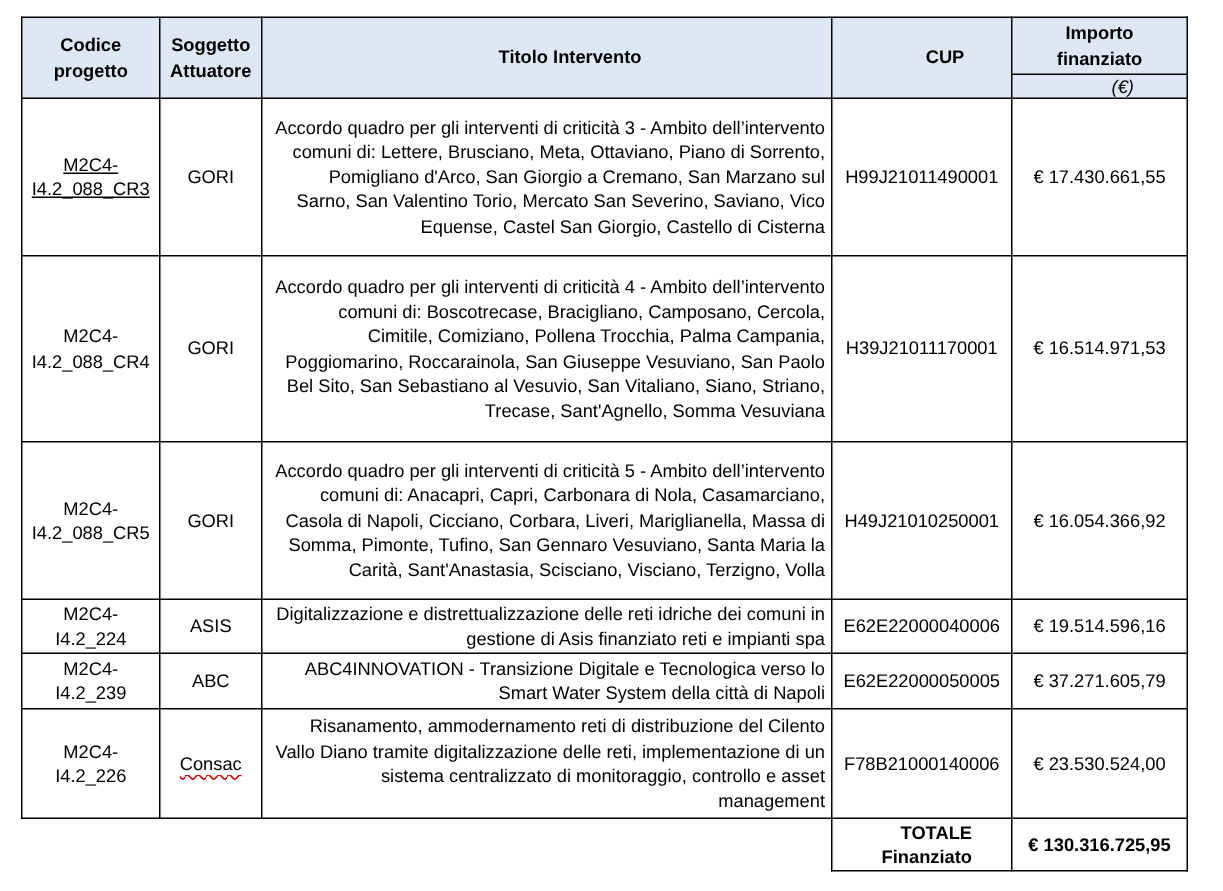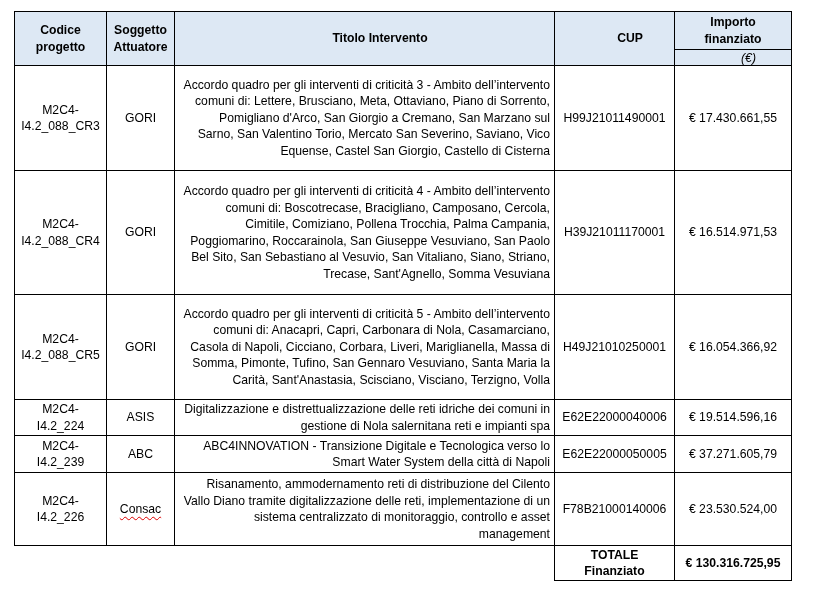--- a/index.html
+++ b/index.html
@@ -7,21 +7,21 @@
            font-family: "Liberation Sans", "DejaVu Sans", sans-serif; color: #000; }
     table { position: absolute; left: 14px; top: 11px; border-collapse: collapse; table-layout: fixed; }
     td, th { border: 1px solid #000; padding: 0; font-size: 12.2px; line-height: 16.5px; vertical-align: middle; }
     th { background: #dde8f4; font-weight: bold; text-align: center; padding-left: 31px; }
     .c1 { width: 92px; } .c2 { width: 68px; } .c3 { width: 380px; } .c4 { width: 120px; } .c5 { width: 117px; }
     td.code, td.sogg, td.cup, td.amt { text-align: center; }
     td.title { text-align: right; padding: 1px 4px 1px 5px; }
     th.unit { font-weight: normal; font-style: italic; height: 15px; line-height: 14px; }
     .spell { text-decoration: underline wavy #d00; text-decoration-thickness: 1px; text-underline-offset: 3px; }
     tr.total td.empty { border: none; background: transparent; }
-    tr.total td.lbl { font-weight: bold; text-align: center; line-height: 16px; }
+    tr.total td.lbl { font-weight: bold; text-align: right; line-height: 16px; }
     tr.total td.amt { font-weight: bold; }
   </style>
 </head>
 <body>
 
 <table>
   <colgroup>
     <col class="c1">
       <col class="c2">
       <col class="c3">
@@ -35,21 +35,21 @@
       <th rowspan="2">Titolo Intervento</th>
       <th rowspan="2">CUP</th>
       <th style="padding:0 14px;margin-left:12px;">Importo finanziato</th>
     </tr>
     <tr>
       <th class="unit">(€)</th>
     </tr>
   </thead>
   <tbody>
     <tr style="height:105px">
-      <td class="code" style="padding:0 6px;">M2C4-I4.2_088_CR3</td>
+      <td class="code" style="padding:0 6px;text-decoration:underline;">M2C4-I4.2_088_CR3</td>
       <td class="sogg">GORI</td>
       <td class="title">Accordo quadro per gli interventi di criticità 3 - Ambito dell’intervento comuni di: Lettere, Brusciano, Meta, Ottaviano, Piano di Sorrento, Pomigliano d'Arco, San Giorgio a Cremano, San Marzano sul Sarno, San Valentino Torio, Mercato San Severino, Saviano, Vico Equense, Castel San Giorgio, Castello di Cisterna</td>
       <td class="cup">H99J21011490001</td>
       <td class="amt">€ 17.430.661,55</td>
     </tr>
     <tr style="height:124px">
       <td class="code" style="padding:13px 6px;">M2C4-I4.2_088_CR4</td>
       <td class="sogg">GORI</td>
       <td class="title">Accordo quadro per gli interventi di criticità 4 - Ambito dell’intervento comuni di: Boscotrecase, Bracigliano, Camposano, Cercola, Cimitile, Comiziano, Pollena Trocchia, Palma Campania, Poggiomarino, Roccarainola, San Giuseppe Vesuviano, San Paolo Bel Sito, San Sebastiano al Vesuvio, San Vitaliano, Siano, Striano, Trecase, Sant'Agnello, Somma Vesuviana</td>
       <td class="cup">H39J21011170001</td>
@@ -58,21 +58,21 @@
     <tr style="height:105px">
       <td class="code" style="padding:0 6px;">M2C4-I4.2_088_CR5</td>
       <td class="sogg">GORI</td>
       <td class="title">Accordo quadro per gli interventi di criticità 5 - Ambito dell’intervento comuni di: Anacapri, Capri, Carbonara di Nola, Casamarciano, Casola di Napoli, Cicciano, Corbara, Liveri, Mariglianella, Massa di Somma, Pimonte, Tufino, San Gennaro Vesuviano, Santa Maria la Carità, Sant'Anastasia, Scisciano, Visciano, Terzigno, Volla</td>
       <td class="cup">H49J21010250001</td>
       <td class="amt">€ 16.054.366,92</td>
     </tr>
     <tr style="height:35px">
       <td class="code" style="padding:0 20px;margin-top:12px;">M2C4-I4.2_224</td>
       <td class="sogg">ASIS</td>
-      <td class="title">Digitalizzazione e distrettualizzazione delle reti idriche dei comuni in gestione di Nola salernitana reti e impianti spa</td>
+      <td class="title">Digitalizzazione e distrettualizzazione delle reti idriche dei comuni in gestione di Asis finanziato reti e impianti spa</td>
       <td class="cup">E62E22000040006</td>
       <td class="amt">€ 19.514.596,16</td>
     </tr>
     <tr style="height:37px">
       <td class="code" style="padding:0 20px;">M2C4-I4.2_239</td>
       <td class="sogg">ABC</td>
       <td class="title">ABC4INNOVATION - Transizione Digitale e Tecnologica verso lo Smart Water System della città di Napoli</td>
       <td class="cup">E62E22000050005</td>
       <td class="amt">€ 37.271.605,79</td>
     </tr>

